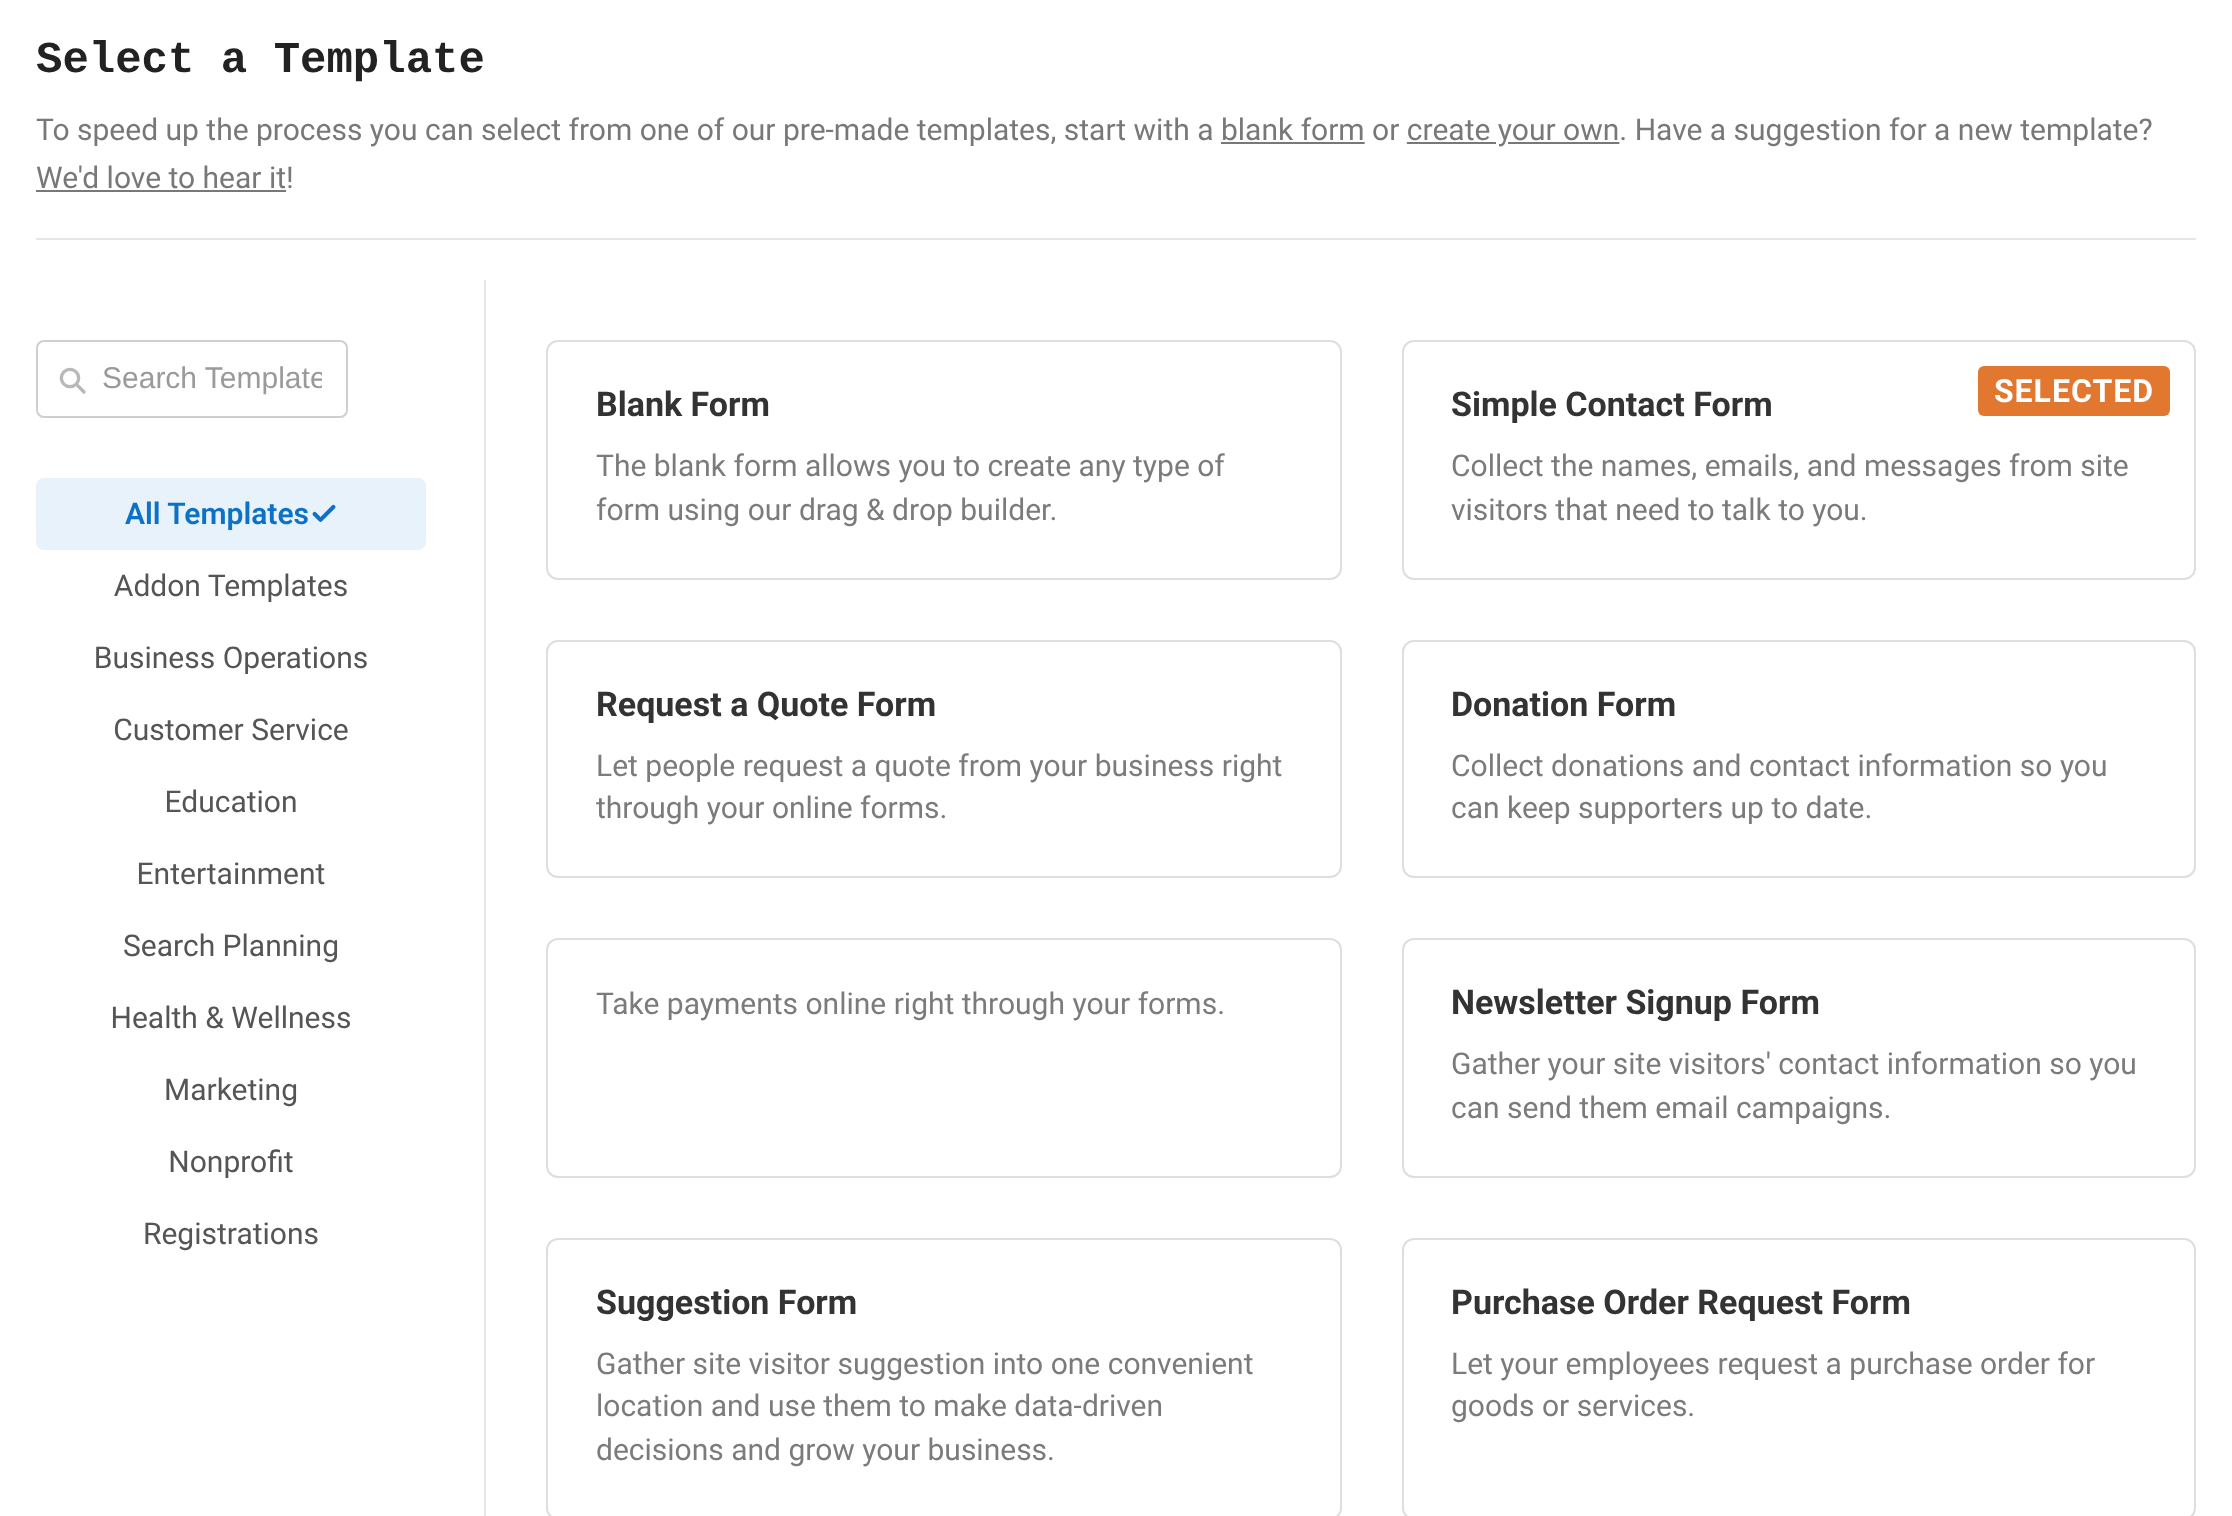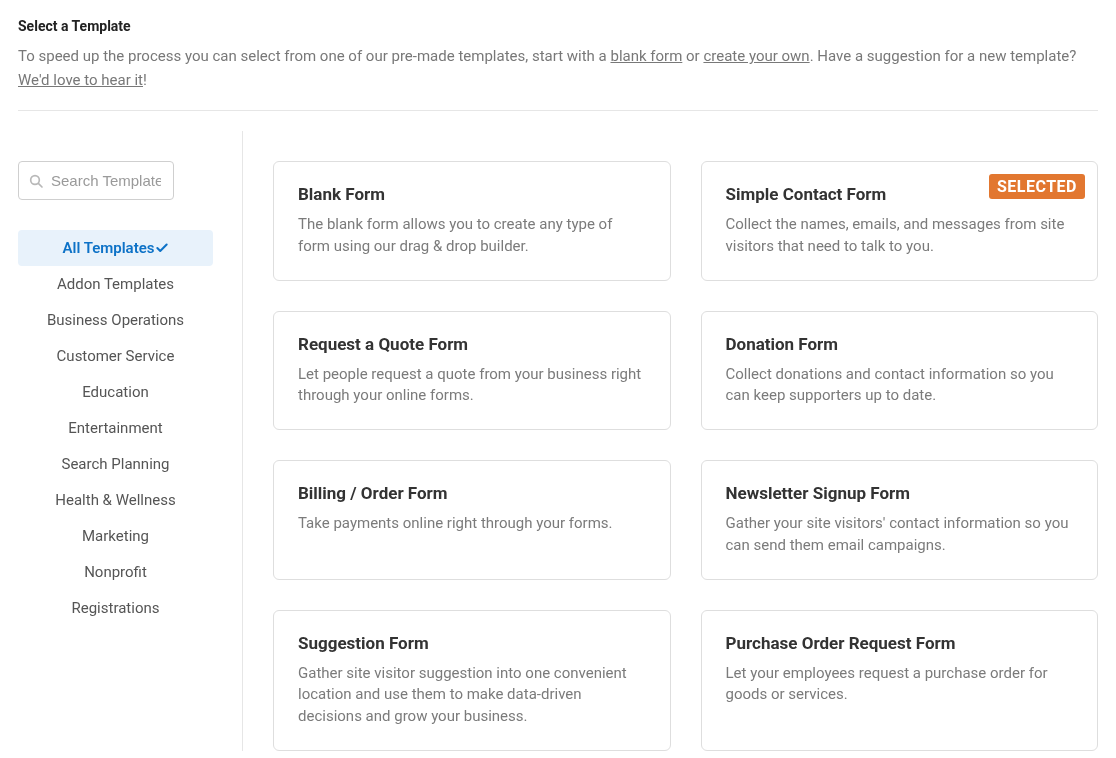--- a/index.html
+++ b/index.html
@@ -5,24 +5,25 @@
   * { box-sizing: border-box; margin: 0; padding: 0; }
   body {
     font-family: -apple-system, BlinkMacSystemFont, "Segoe UI", Roboto, Helvetica, Arial, sans-serif;
     color: #222;
     background: #fff;
     padding: 18px;
     width: 1116px;
   }
   .header-area { padding-bottom: 20px; }
   h1.page-title {
-    font-size: 14px;
+    font-size: 22px;
     font-weight: 700;
     color: #222;
     margin-bottom: 10px;
+    font-family: Liberation Mono, monospace;
   }
   .page-subtitle {
     font-size: 15px;
     color: #787878;
     line-height: 1.6;
   }
   .page-subtitle .link {
     color: #787878;
     text-decoration: underline;
     cursor: pointer;
@@ -198,21 +199,20 @@
       </div>
       <div class="card">
         <div class="card-title">Request a Quote Form</div>
         <div class="card-desc">Let people request a quote from your business right through your online forms.</div>
       </div>
       <div class="card">
         <div class="card-title">Donation Form</div>
         <div class="card-desc">Collect donations and contact information so you can keep supporters up to date.</div>
       </div>
       <div class="card">
-        <div class="card-title">Billing / Order Form</div>
         <div class="card-desc">Take payments online right through your forms.</div>
       </div>
       <div class="card">
         <div class="card-title">Newsletter Signup Form</div>
         <div class="card-desc">Gather your site visitors' contact information so you can send them email campaigns.</div>
       </div>
       <div class="card">
         <div class="card-title">Suggestion Form</div>
         <div class="card-desc">Gather site visitor suggestion into one convenient location and use them to make data-driven decisions and grow your business.</div>
       </div>

